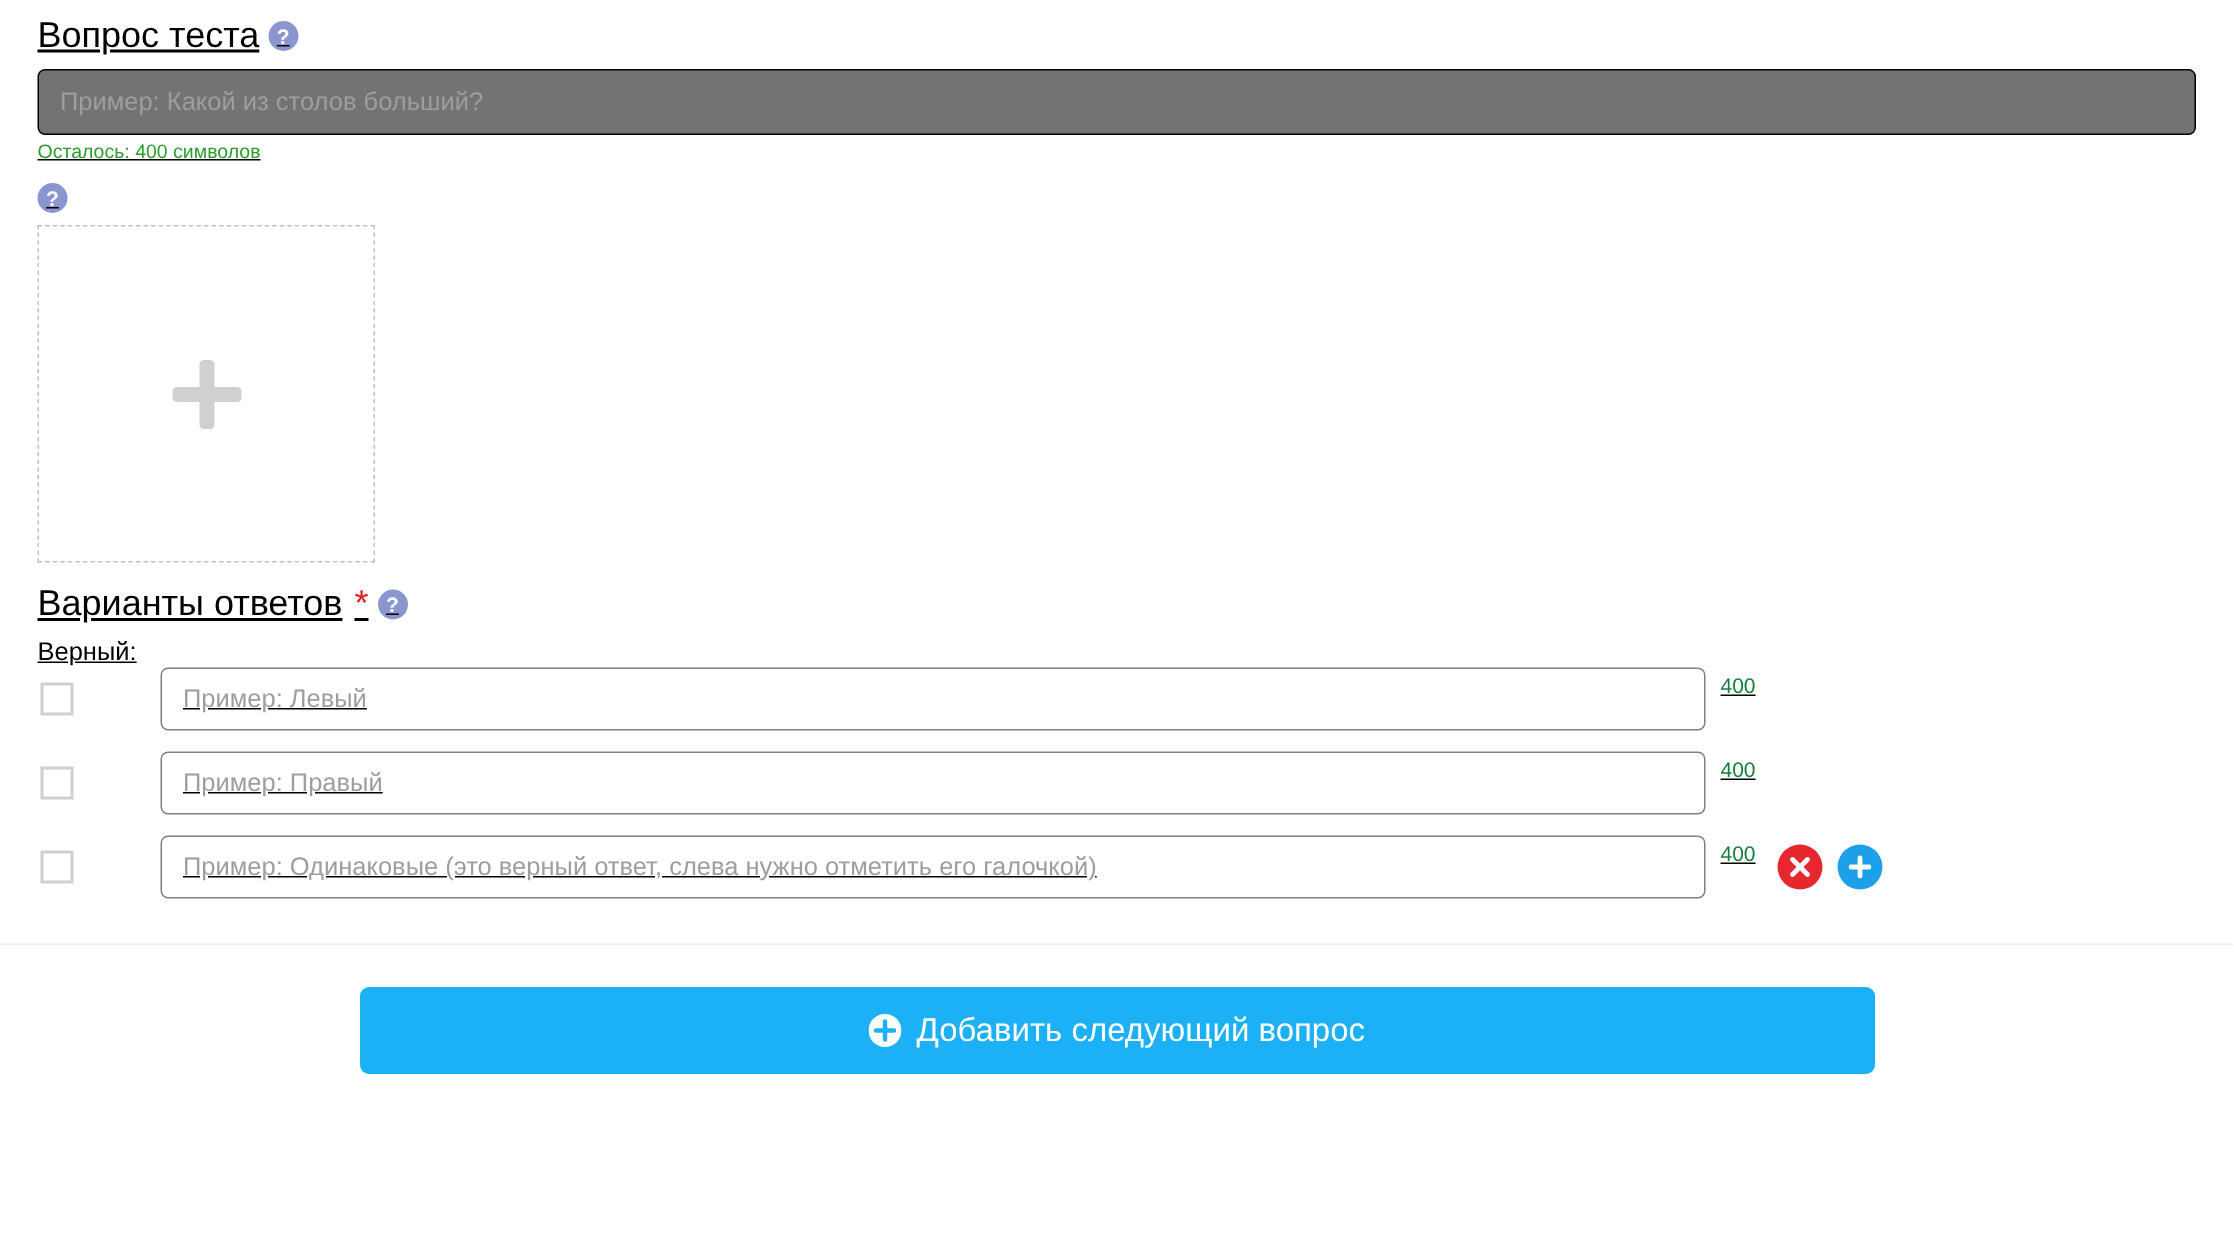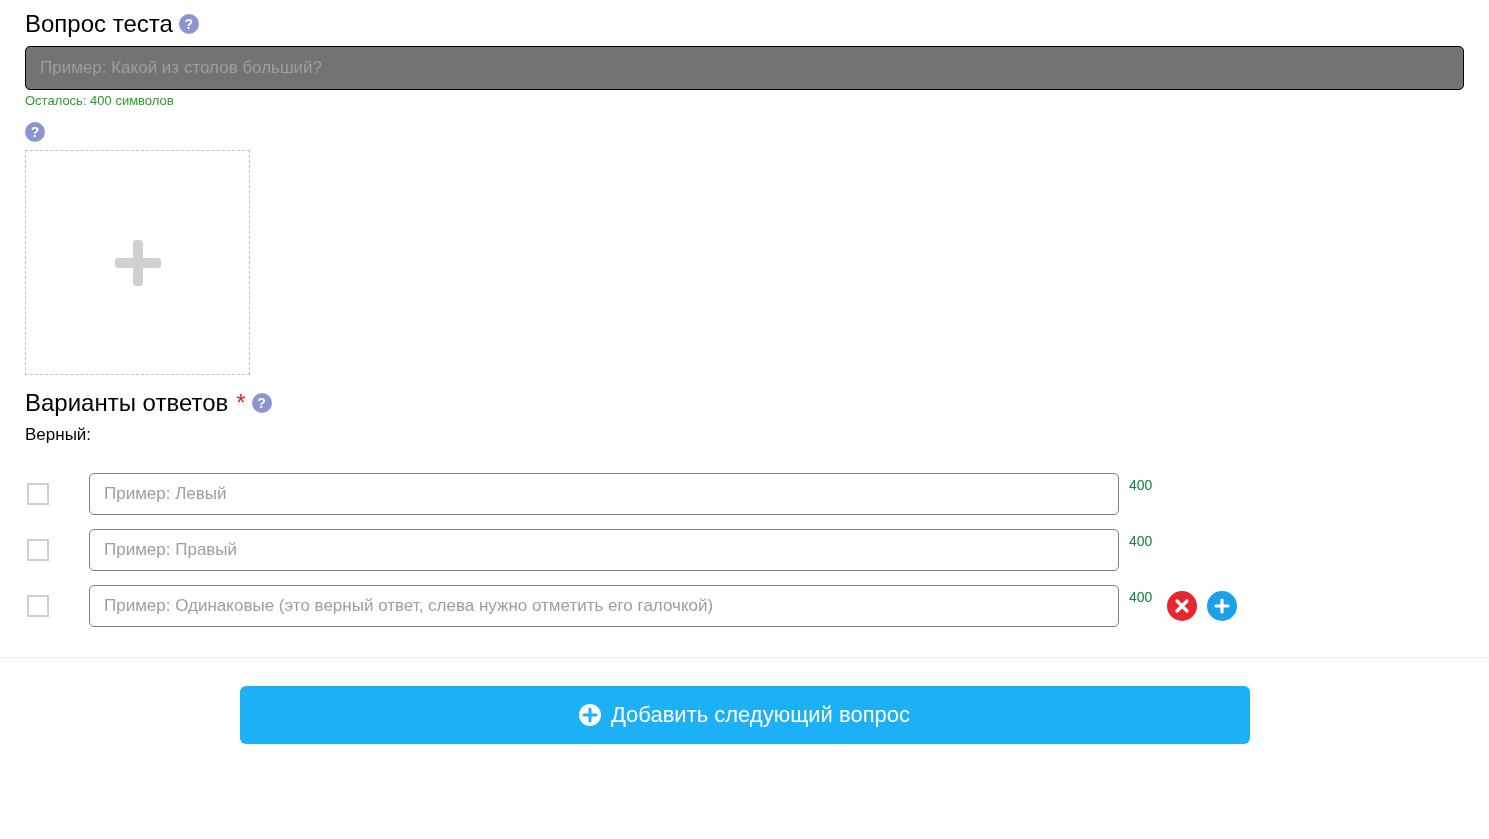--- a/index.html
+++ b/index.html
@@ -54,47 +54,48 @@
 }
 .plus-big { color: #d0d0d0; }
 .radio-row { display: flex; align-items: center; gap: 28px; margin: 14px 0 18px; }
 .radio-item { display: flex; align-items: center; gap: 6px; cursor: pointer; font-size: 17px; }
 .radio-circle {
   width: 22px; height: 22px; border-radius: 50%; border: 2px solid #bfbfbf;
   display: flex; align-items: center; justify-content: center; background:#fff;
 }
 .radio-circle.selected { background: #1976d2; border-color: #1976d2; }
 .radio-check { color: #fff; }
-.correct-label { font-size: 17px; margin-bottom: 28px; }
+.correct-label { font-size: 17px; margin-bottom: 0; }
 .answer-row { display: flex; align-items: center; gap: 10px; margin-bottom: 14px; }
 .checkbox {
   width: 22px; height: 22px; border: 2px solid #d0d0d0; background: #fff; cursor: pointer;
   margin-left: 2px; margin-right: 30px;
 }
 .answer-input {
   flex: 0 0 1030px;
   border: 1px solid #808080;
   border-radius: 5px;
   padding: 10px 14px;
   font-size: 17px;
+  margin-left: 18px;
 }
 .answer-input::placeholder { color: #9e9e9e; }
 .count-badge { color: #15803d; font-size: 14px; width: 28px; align-self: flex-start; margin-top: 4px; }
 .row-action {
   width: 30px; height: 30px; border-radius: 50%; display: flex; align-items:center; justify-content:center; cursor:pointer;
 }
 .row-action.remove { background: #e7262d; }
 .row-action.add { background: #1ca0e8; }
 .hr { border: none; border-top: 1px solid #eee; margin: 30px -25px 28px; }
 .add-question-btn {
   display: flex; align-items: center; justify-content: center; gap: 10px;
   background: #1cb0f6; color: #fff; border: none; border-radius: 6px;
   font-size: 22px; padding: 16px 0; width: 1010px; margin: 16px auto; cursor: pointer;
 }
-.section-block { margin-bottom: 14px; }
+.section-block { margin-bottom: 14px; text-decoration: underline; }
 </style>
 </head>
 <body>
 
 <div class="section-block">
   <div class="section-heading">
     <span>Вопрос теста</span>
     <span class="help-icon">?</span>
   </div>
   <input type="text" class="question-input" placeholder="Пример: Какой из столов больший?" style="">

